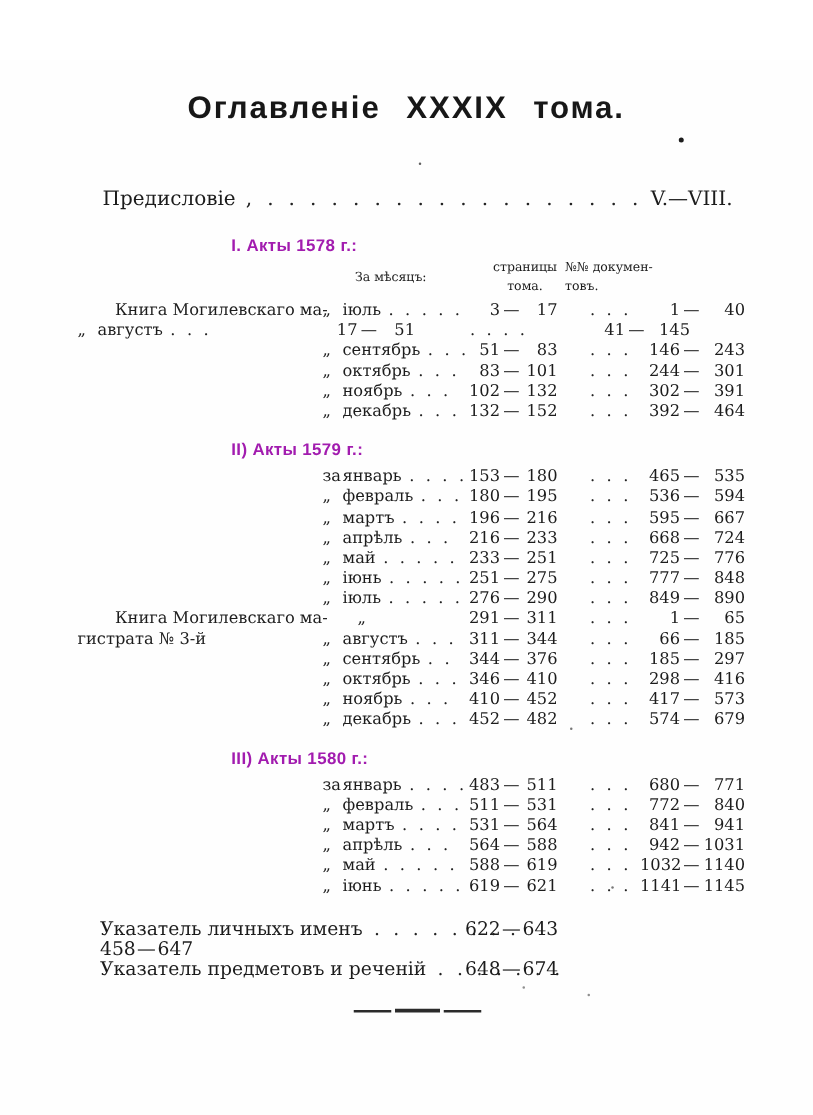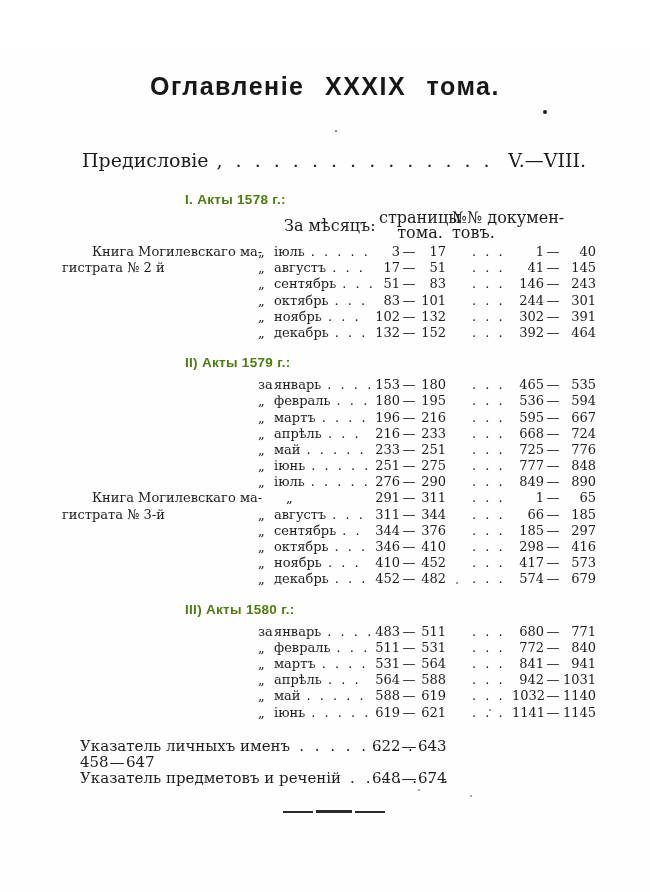--- a/index.html
+++ b/index.html
@@ -19,33 +19,33 @@
     font-family:"Liberation Sans","DejaVu Sans",sans-serif;
     font-weight:bold;
     font-size:25px;
     letter-spacing:1.5px;
     word-spacing:12px;
     color:#171717;
   }
   .preface{
     display:flex;align-items:baseline;
     margin:48px 64px 0 82px;
-    font-size:19px;white-space:nowrap;
+    font-size:16px;white-space:nowrap;
   }
   .preface .leader{flex:1;overflow:hidden;letter-spacing:3.5px;margin:0 8px;color:#222;}
   .content{padding-left:62px;padding-right:30px;}
   .sec-heading{
     font-family:"Liberation Sans","DejaVu Sans",sans-serif;
     font-weight:bold;font-size:13.5px;
-    margin:14px 0 7px 123px;color:#4d7c0f;letter-spacing:.3px;
+    margin:14px 0 7px 123px;color:#a21caf;letter-spacing:.3px;
   }
   .sec-heading.first{margin-top:21px;margin-bottom:3px;}
   .cols-row{
     display:grid;grid-template-columns:196px 114px 96px 44px 104px;
-    font-size:16px;line-height:15px;margin-top:2px;
+    font-size:10px;line-height:15px;margin-top:2px;
   }
   .col-month-h{grid-column:2;padding-left:26px;align-self:center;white-space:nowrap;}
   .col-pages-h{grid-column:3;text-align:center;}
   .col-docs-h{grid-column:4/6;text-align:left;transform:translateX(-16px);white-space:nowrap;}
   .rows{margin-top:4px;}
   .row{
     display:grid;grid-template-columns:196px 114px 96px 44px 104px;
     font-size:13px;line-height:16.2px;height:16.2px;white-space:nowrap;
   }
   .c-label{overflow:visible;white-space:nowrap;}
@@ -104,21 +104,20 @@
 
     <div class="rows">
         <div class="row">
           <div class="c-label indent">Книга Могилевскаго ма-</div>
           <div class="c-month"><span class="prefix">„</span><span class="mname">іюль</span><span class="mdots">. . . . .</span></div>
           <div class="c-pages"><span class="n p1">3</span><span class="dash">—</span><span class="n p2">17</span></div>
           <div class="c-mid">. . . .</div>
           <div class="c-docs"><span class="n d1">1</span><span class="dash">—</span><span class="n d2">40</span></div>
         </div>
         <div class="row">
-          <div class="c-label">гистрата № 2 й</div>
           <div class="c-month"><span class="prefix">„</span><span class="mname">августъ</span><span class="mdots">. . .</span></div>
           <div class="c-pages"><span class="n p1">17</span><span class="dash">—</span><span class="n p2">51</span></div>
           <div class="c-mid">. . . .</div>
           <div class="c-docs"><span class="n d1">41</span><span class="dash">—</span><span class="n d2">145</span></div>
         </div>
         <div class="row">
           <div class="c-label"></div>
           <div class="c-month"><span class="prefix">„</span><span class="mname">сентябрь</span><span class="mdots">. . .</span></div>
           <div class="c-pages"><span class="n p1">51</span><span class="dash">—</span><span class="n p2">83</span></div>
           <div class="c-mid">. . .</div>

